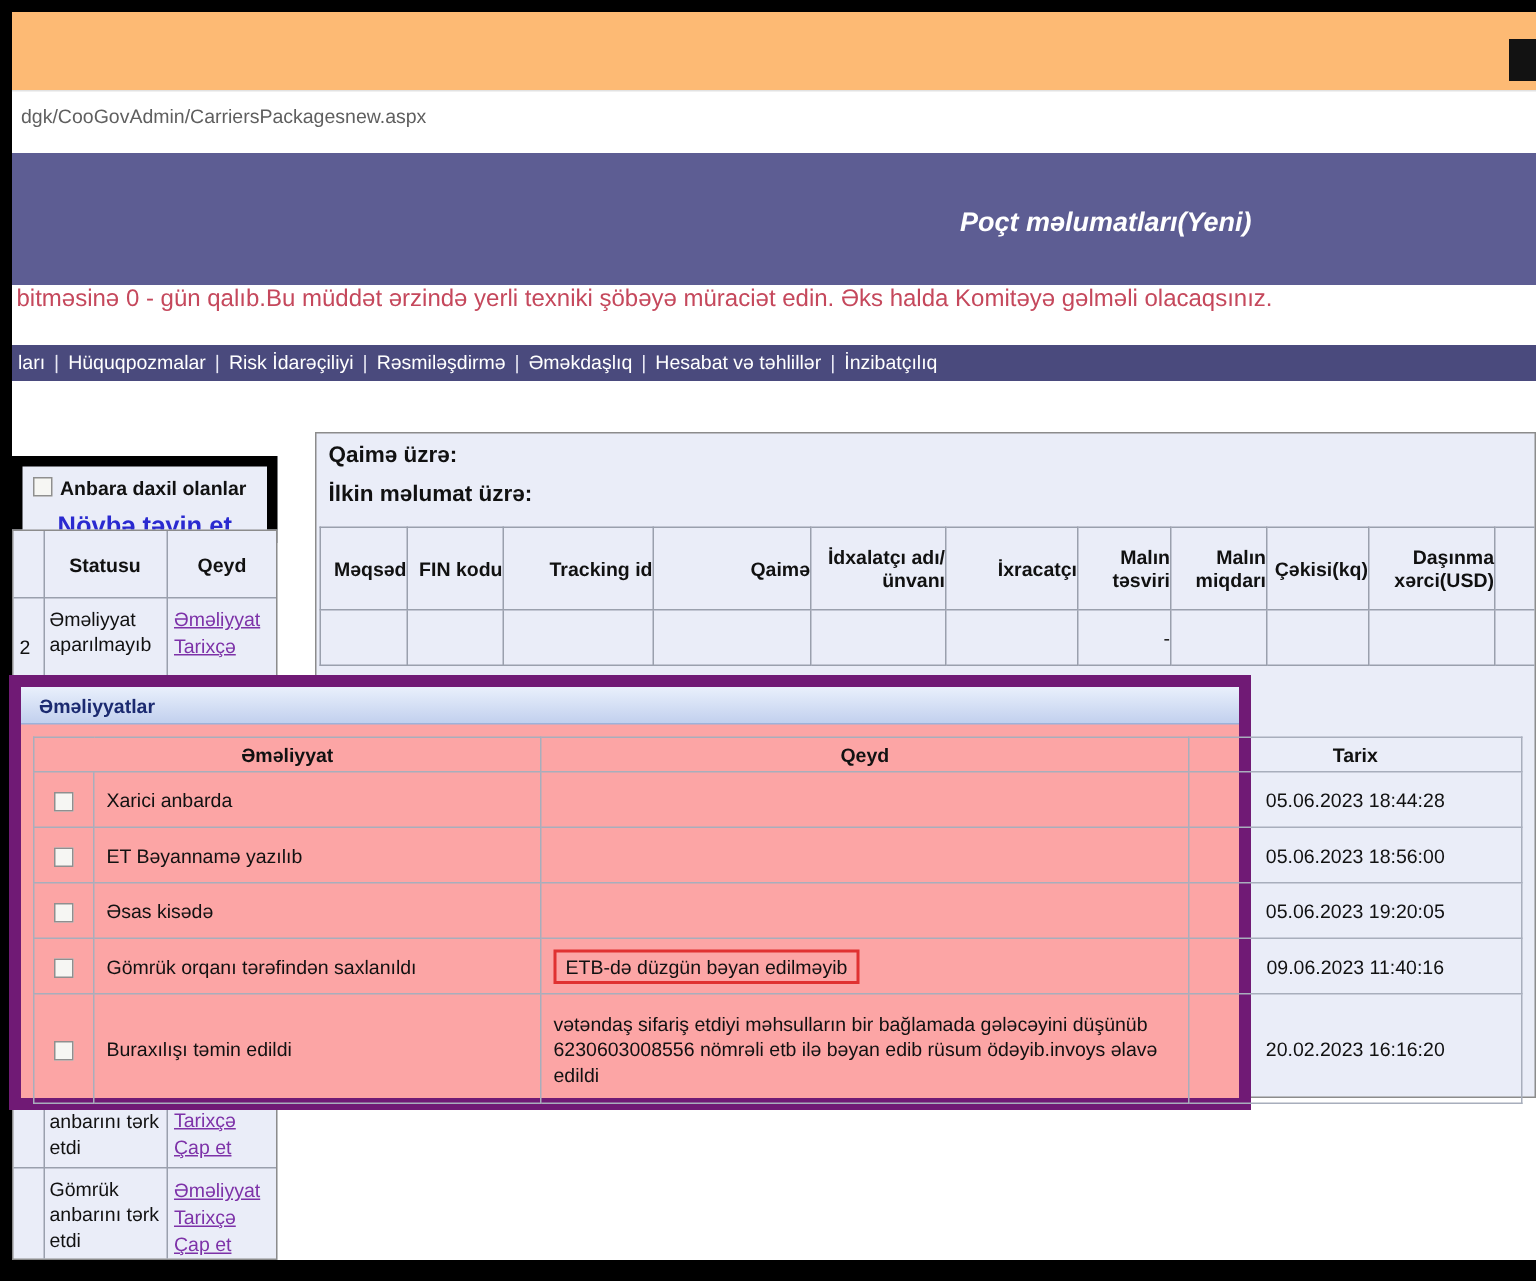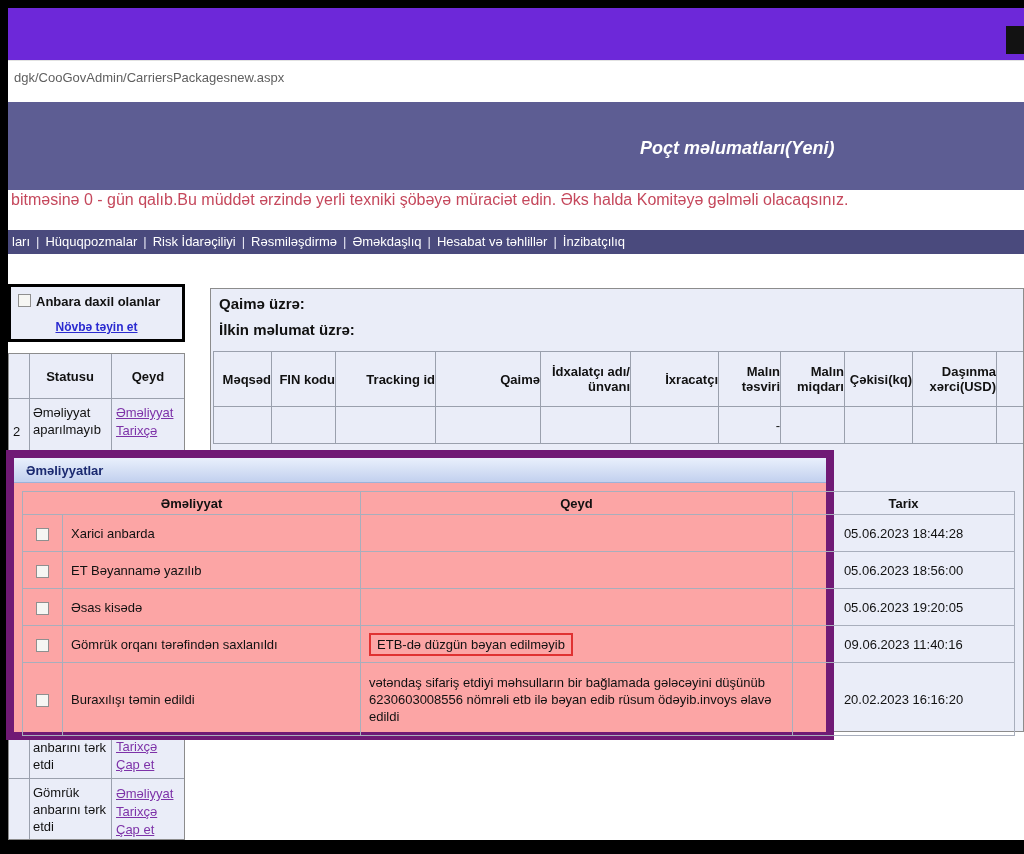--- a/index.html
+++ b/index.html
@@ -3,44 +3,44 @@
 <meta charset="utf-8">
 <style>
   html,body{margin:0;padding:0}
   body{
     width:1024px;height:854px;background:#000;position:relative;overflow:hidden;
     font-family:"Liberation Sans",sans-serif;color:#111;
   }
   #window{position:absolute;left:8px;top:8px;width:1016px;height:832px;background:#fff}
 
   
-  #chrome{position:absolute;left:0;top:0;width:1016px;height:86px;background:#6d28d9;border-bottom:1px solid #cfcfcf;box-sizing:border-box}
+  #chrome{position:absolute;left:0;top:0;width:1016px;height:86px;background:#fdba74;border-bottom:1px solid #cfcfcf;box-sizing:border-box}
   #urlrow{position:absolute;left:0;top:52px;width:1016px;height:34px;background:#fff;border-top:1px solid #e2e2e2;box-sizing:border-box}
   #urltext{position:absolute;left:6px;top:0;line-height:33px;font-size:13px;color:#5f5f5f;white-space:nowrap}
   #darksq{position:absolute;left:998px;top:18px;width:18px;height:28px;background:#121212}
 
   
   #appheader{position:absolute;left:0;top:94px;width:1016px;height:88px;background:#5d5d93}
   #apptitle{position:absolute;left:632px;top:36px;color:#fff;font-size:18px;font-weight:bold;font-style:italic;white-space:nowrap}
 
   
   #warning{position:absolute;left:3px;top:180px;height:24px;line-height:24px;font-size:16px;color:#c5485c;white-space:nowrap}
 
   
   #navbar{position:absolute;left:0;top:222px;width:1016px;height:24px;background:#4a4a7d;color:#fff;font-size:13px;line-height:24px;white-space:nowrap;padding-left:4px;box-sizing:border-box}
   .nav-item{margin:0 6px;cursor:pointer}
   .nav-item:first-child{margin-left:0}
   .nav-sep{color:#e8e8f4}
 
   
-  #filterbox{position:absolute;left:0;top:276px;width:177px;height:58px;background:#eaedf8;border:3px solid #000000;box-sizing:border-box}
+  #filterbox{position:absolute;left:0;top:296px;width:177px;height:58px;background:#eaedf8;border:7px solid #000000;box-sizing:border-box}
   #filtercb{position:absolute;left:7px;top:7px}
   #filterlabel{position:absolute;left:25px;top:7px;font-size:13px;font-weight:bold;white-space:nowrap}
   #queuelink{position:absolute;left:0;top:30px;width:100%;text-align:center}
-  .blue-link{color:#2a2ad0;font-weight:bold;text-decoration:underline;font-size:12px;cursor:pointer}
+  .blue-link{color:#2a2ad0;font-weight:bold;text-decoration:underline;font-size:17px;cursor:pointer}
   .p-link{display:block;color:#7d32a8;text-decoration:underline;font-size:13px;line-height:18px;cursor:pointer;white-space:nowrap}
 
   #lefttable{position:absolute;left:0;top:345px;width:177px;height:487px;background:#eaedf8;border:1px solid #8c8c8c;box-sizing:border-box}
   .vline{position:absolute;top:0;bottom:0;width:1px;background:#9aa0ad}
   .hline{position:absolute;left:0;right:0;height:1px;background:#9aa0ad}
   .lt-head{position:absolute;top:0;height:44px;display:flex;align-items:center;justify-content:center;font-size:13px}
   .u{font-weight:bold;white-space:pre-line}
   .lt-status{position:absolute;font-size:13px;line-height:17px}
   .lt-num{position:absolute;font-size:13px}
 

